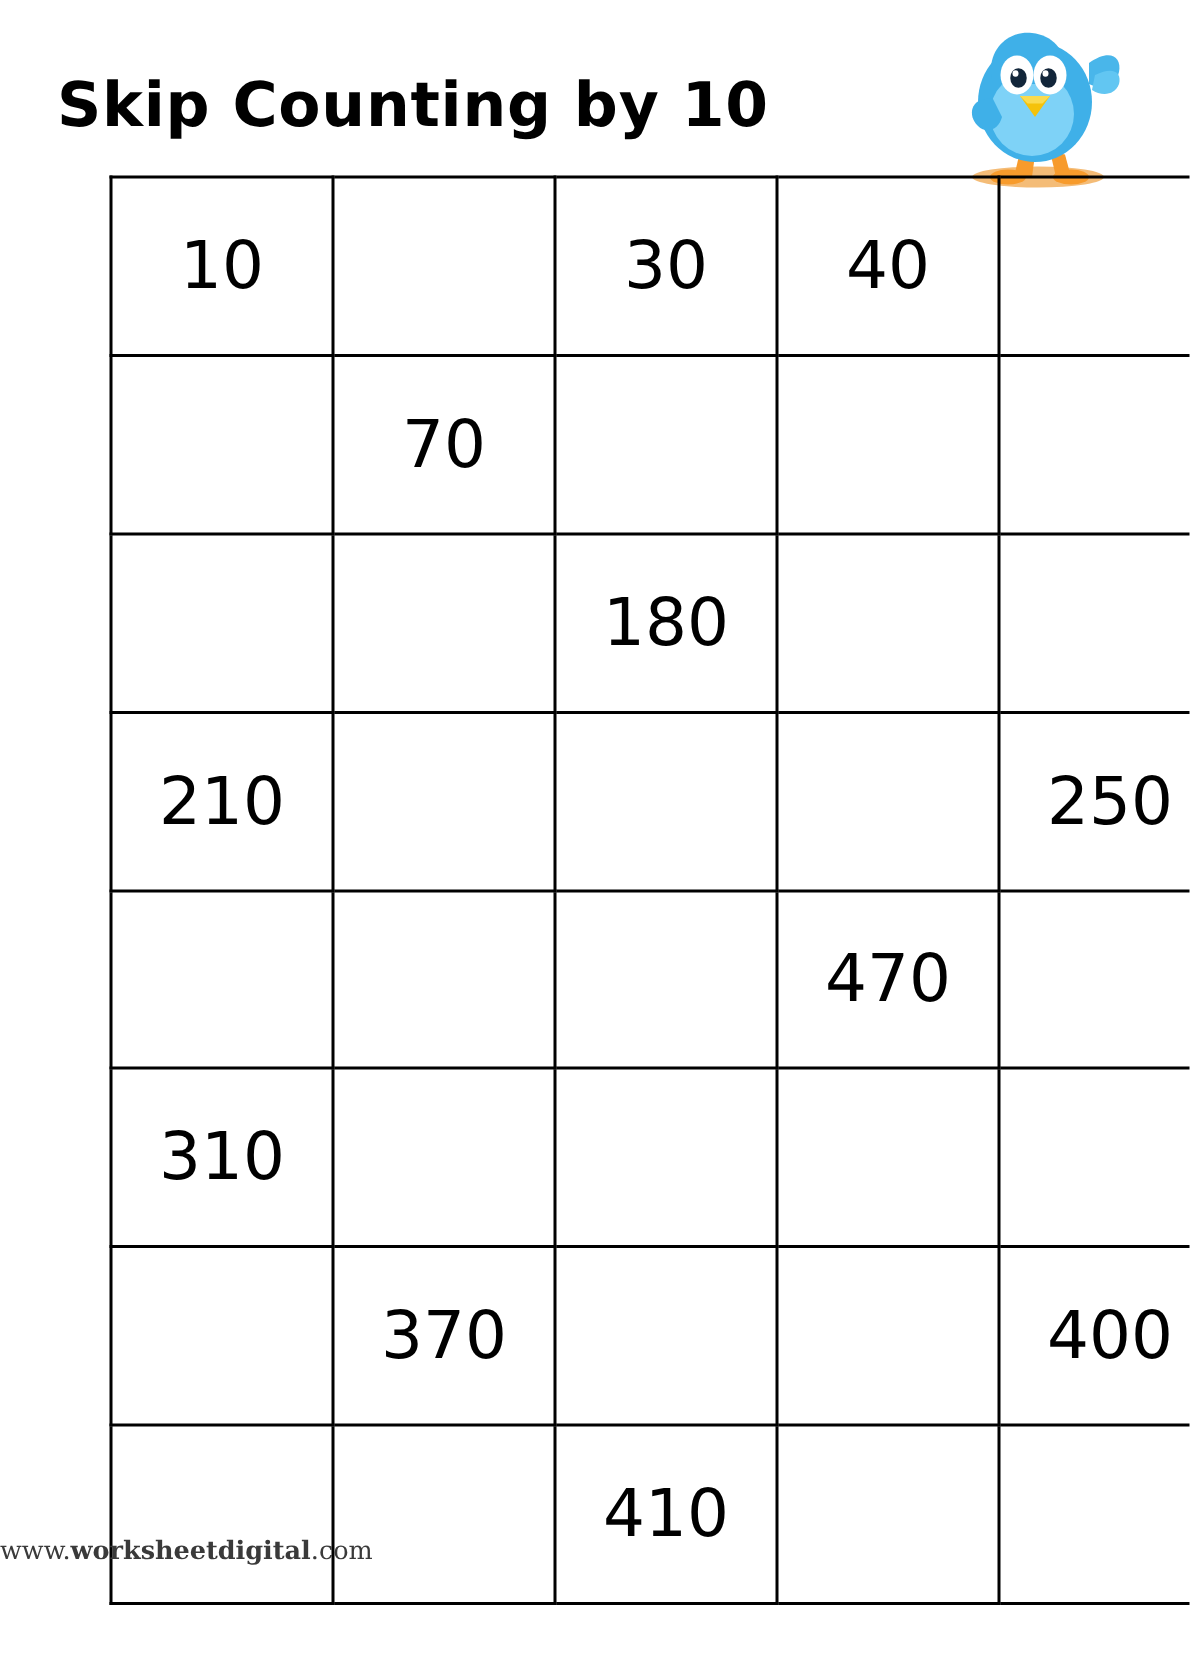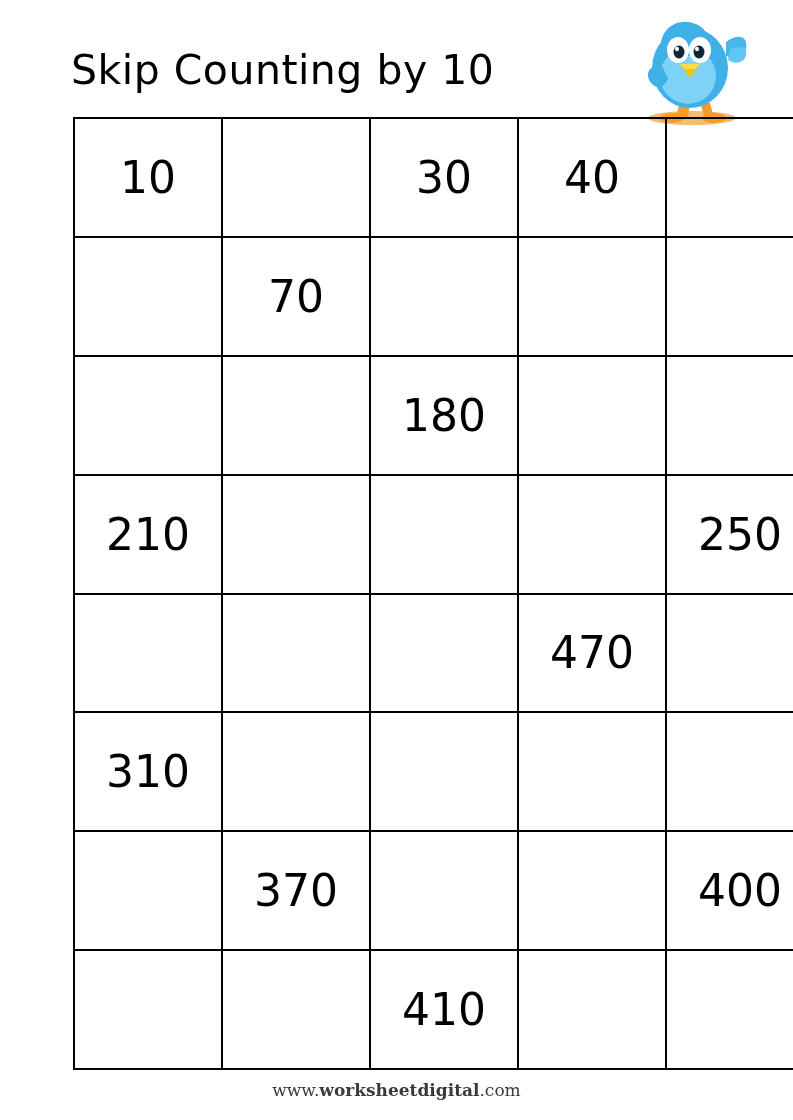--- a/index.html
+++ b/index.html
@@ -17,26 +17,25 @@
   .page {
     position: absolute;
     inset: 0;
     background: #ffffff;
   }
   .title {
     position: absolute;
     left: 38px;
     top: 46px;
     font-family: "DejaVu Sans", sans-serif;
-    font-weight: normal;
+    font-weight: bold;
     font-size: 41px;
     letter-spacing: 0.5px;
     color: #000000;
     white-space: nowrap;
-    margin-left: 33px;
   }
   .bird {
     position: absolute;
     right: 36px;
     top: 6px;
     width: 135px;
     height: 125px;
   }
   .grid {
     position: absolute;
@@ -56,22 +55,21 @@
     vertical-align: middle;
     font-family: "DejaVu Sans", sans-serif;
     font-size: 44px;
     color: #000000;
     padding: 0;
   }
   .footer {
     position: absolute;
     left: 0;
     right: 0;
-    top: 1080px;
-    text-align: center;
+    top: 1024px;
     font-family: "DejaVu Serif", serif;
     font-size: 17px;
     color: #3a3a3a;
   }
   .footer .strong {
     font-weight: bold;
   }
 </style>
 </head>
 <body>

